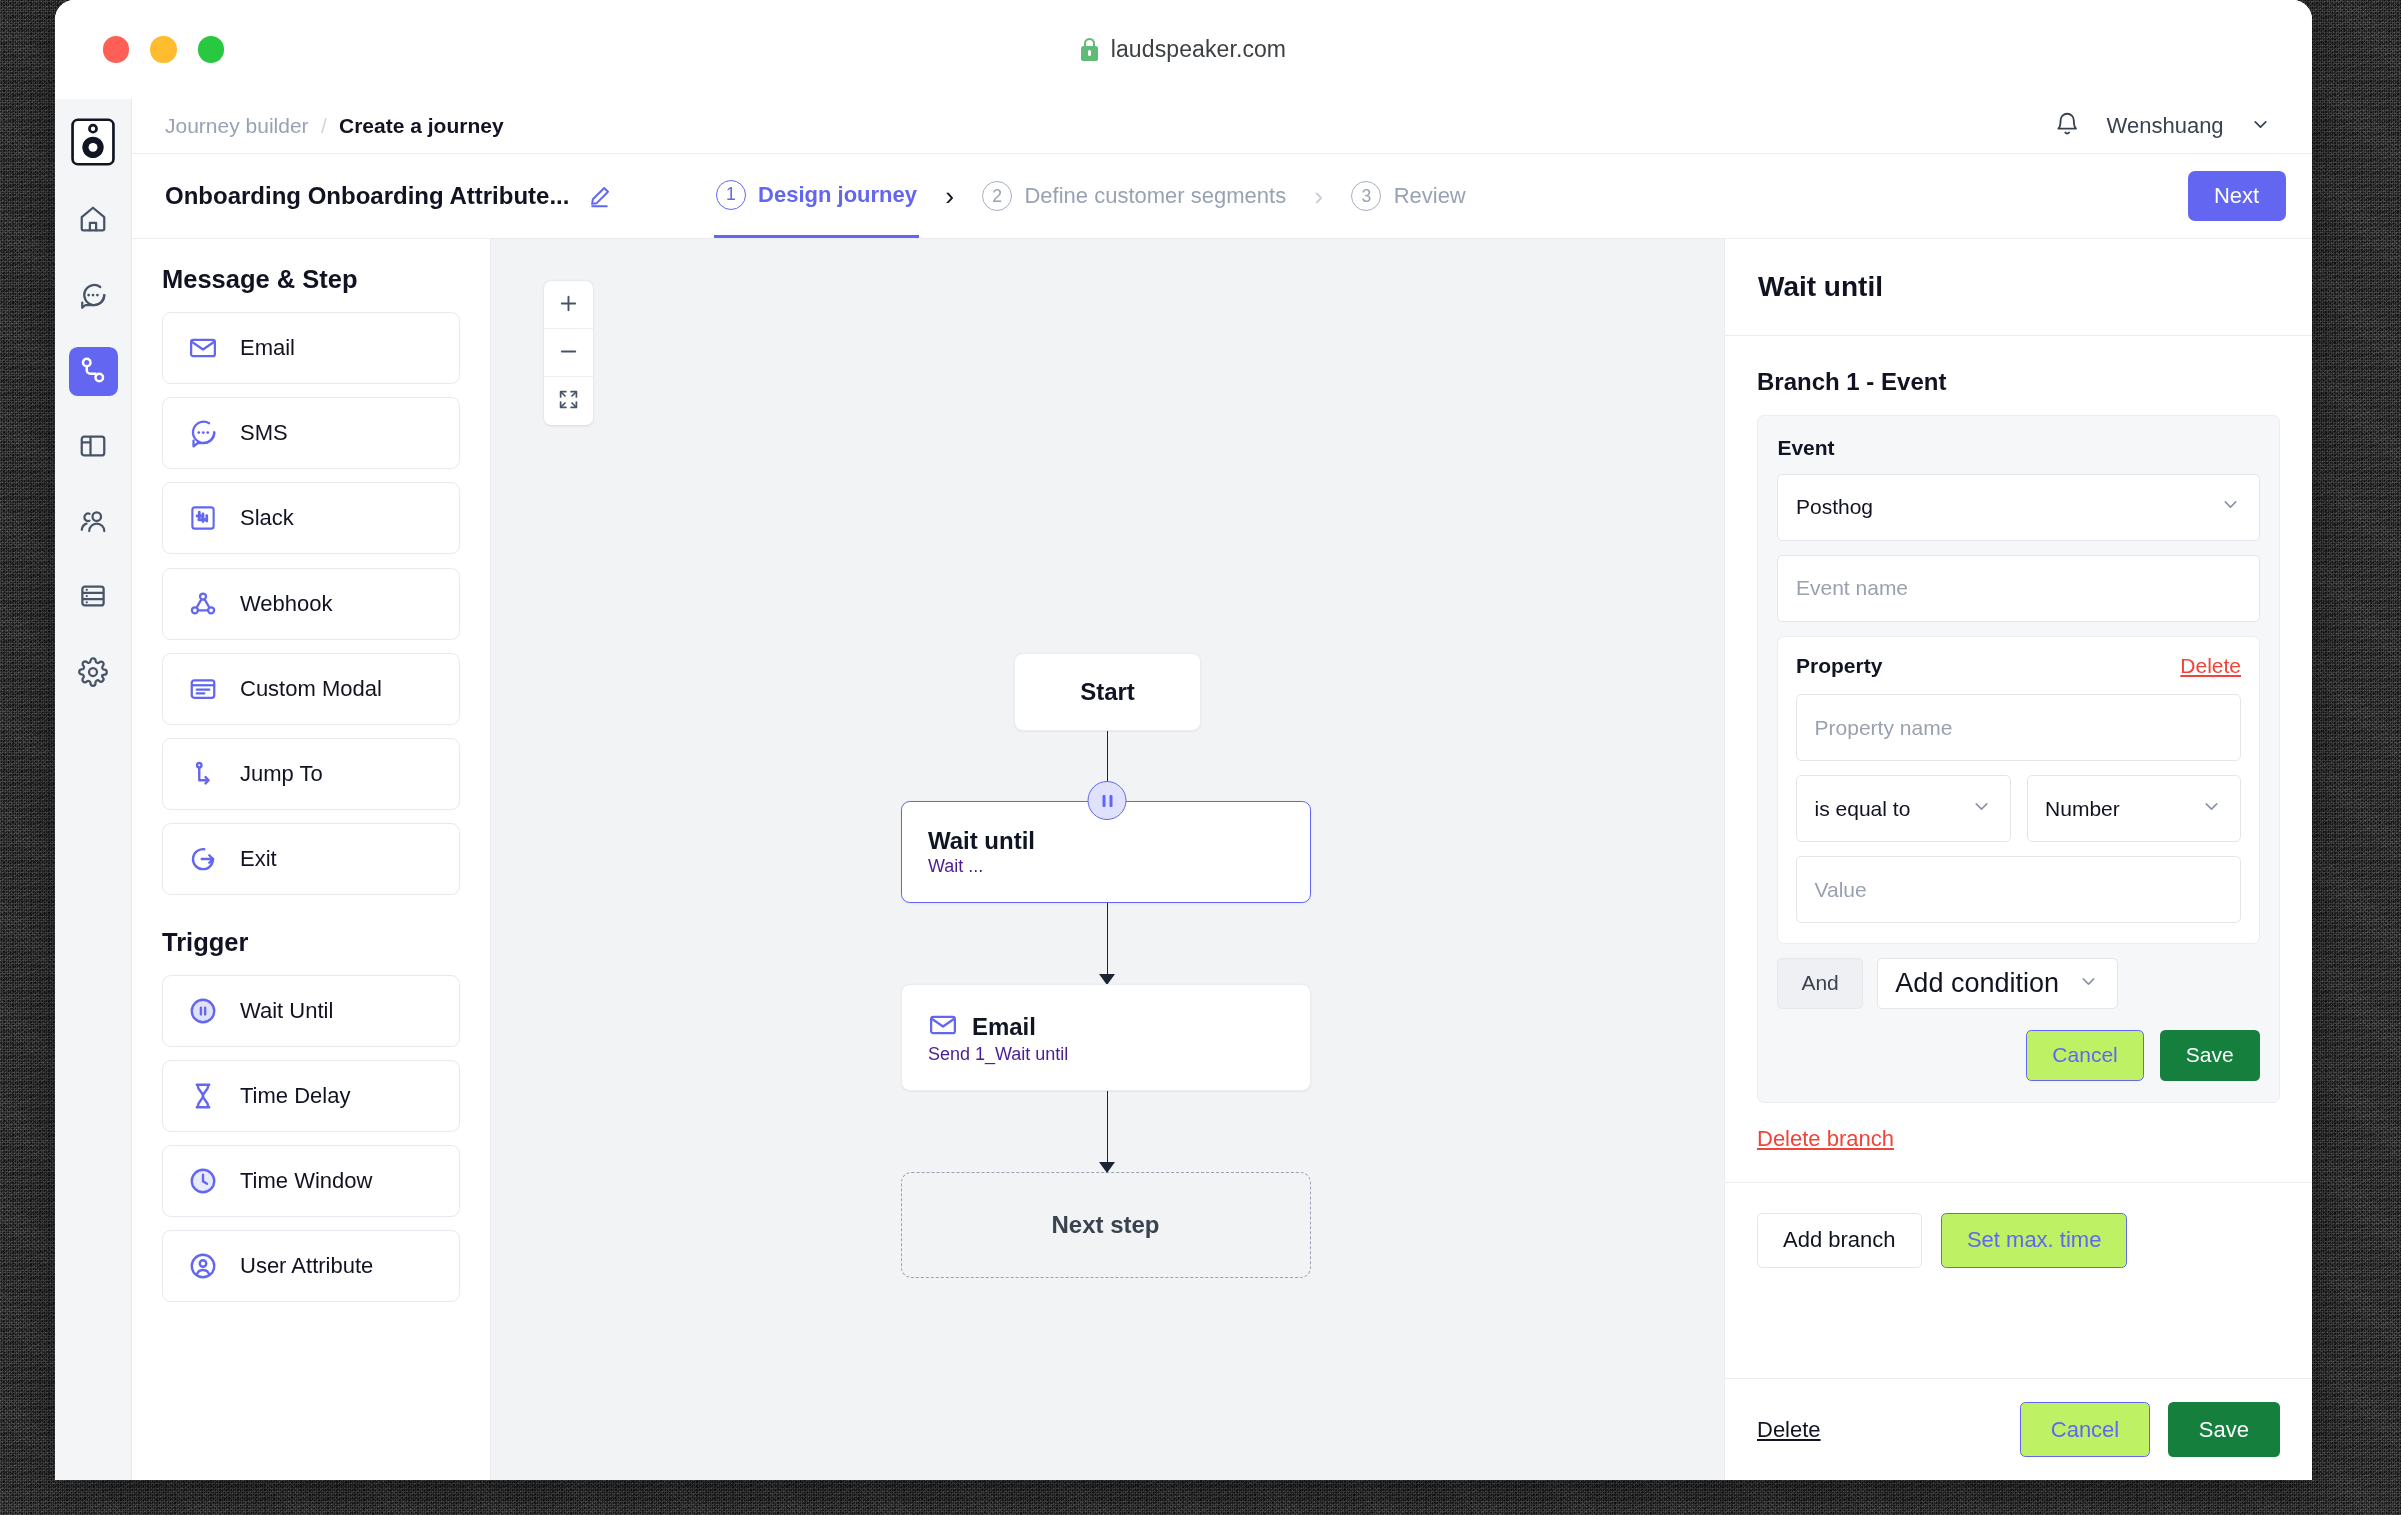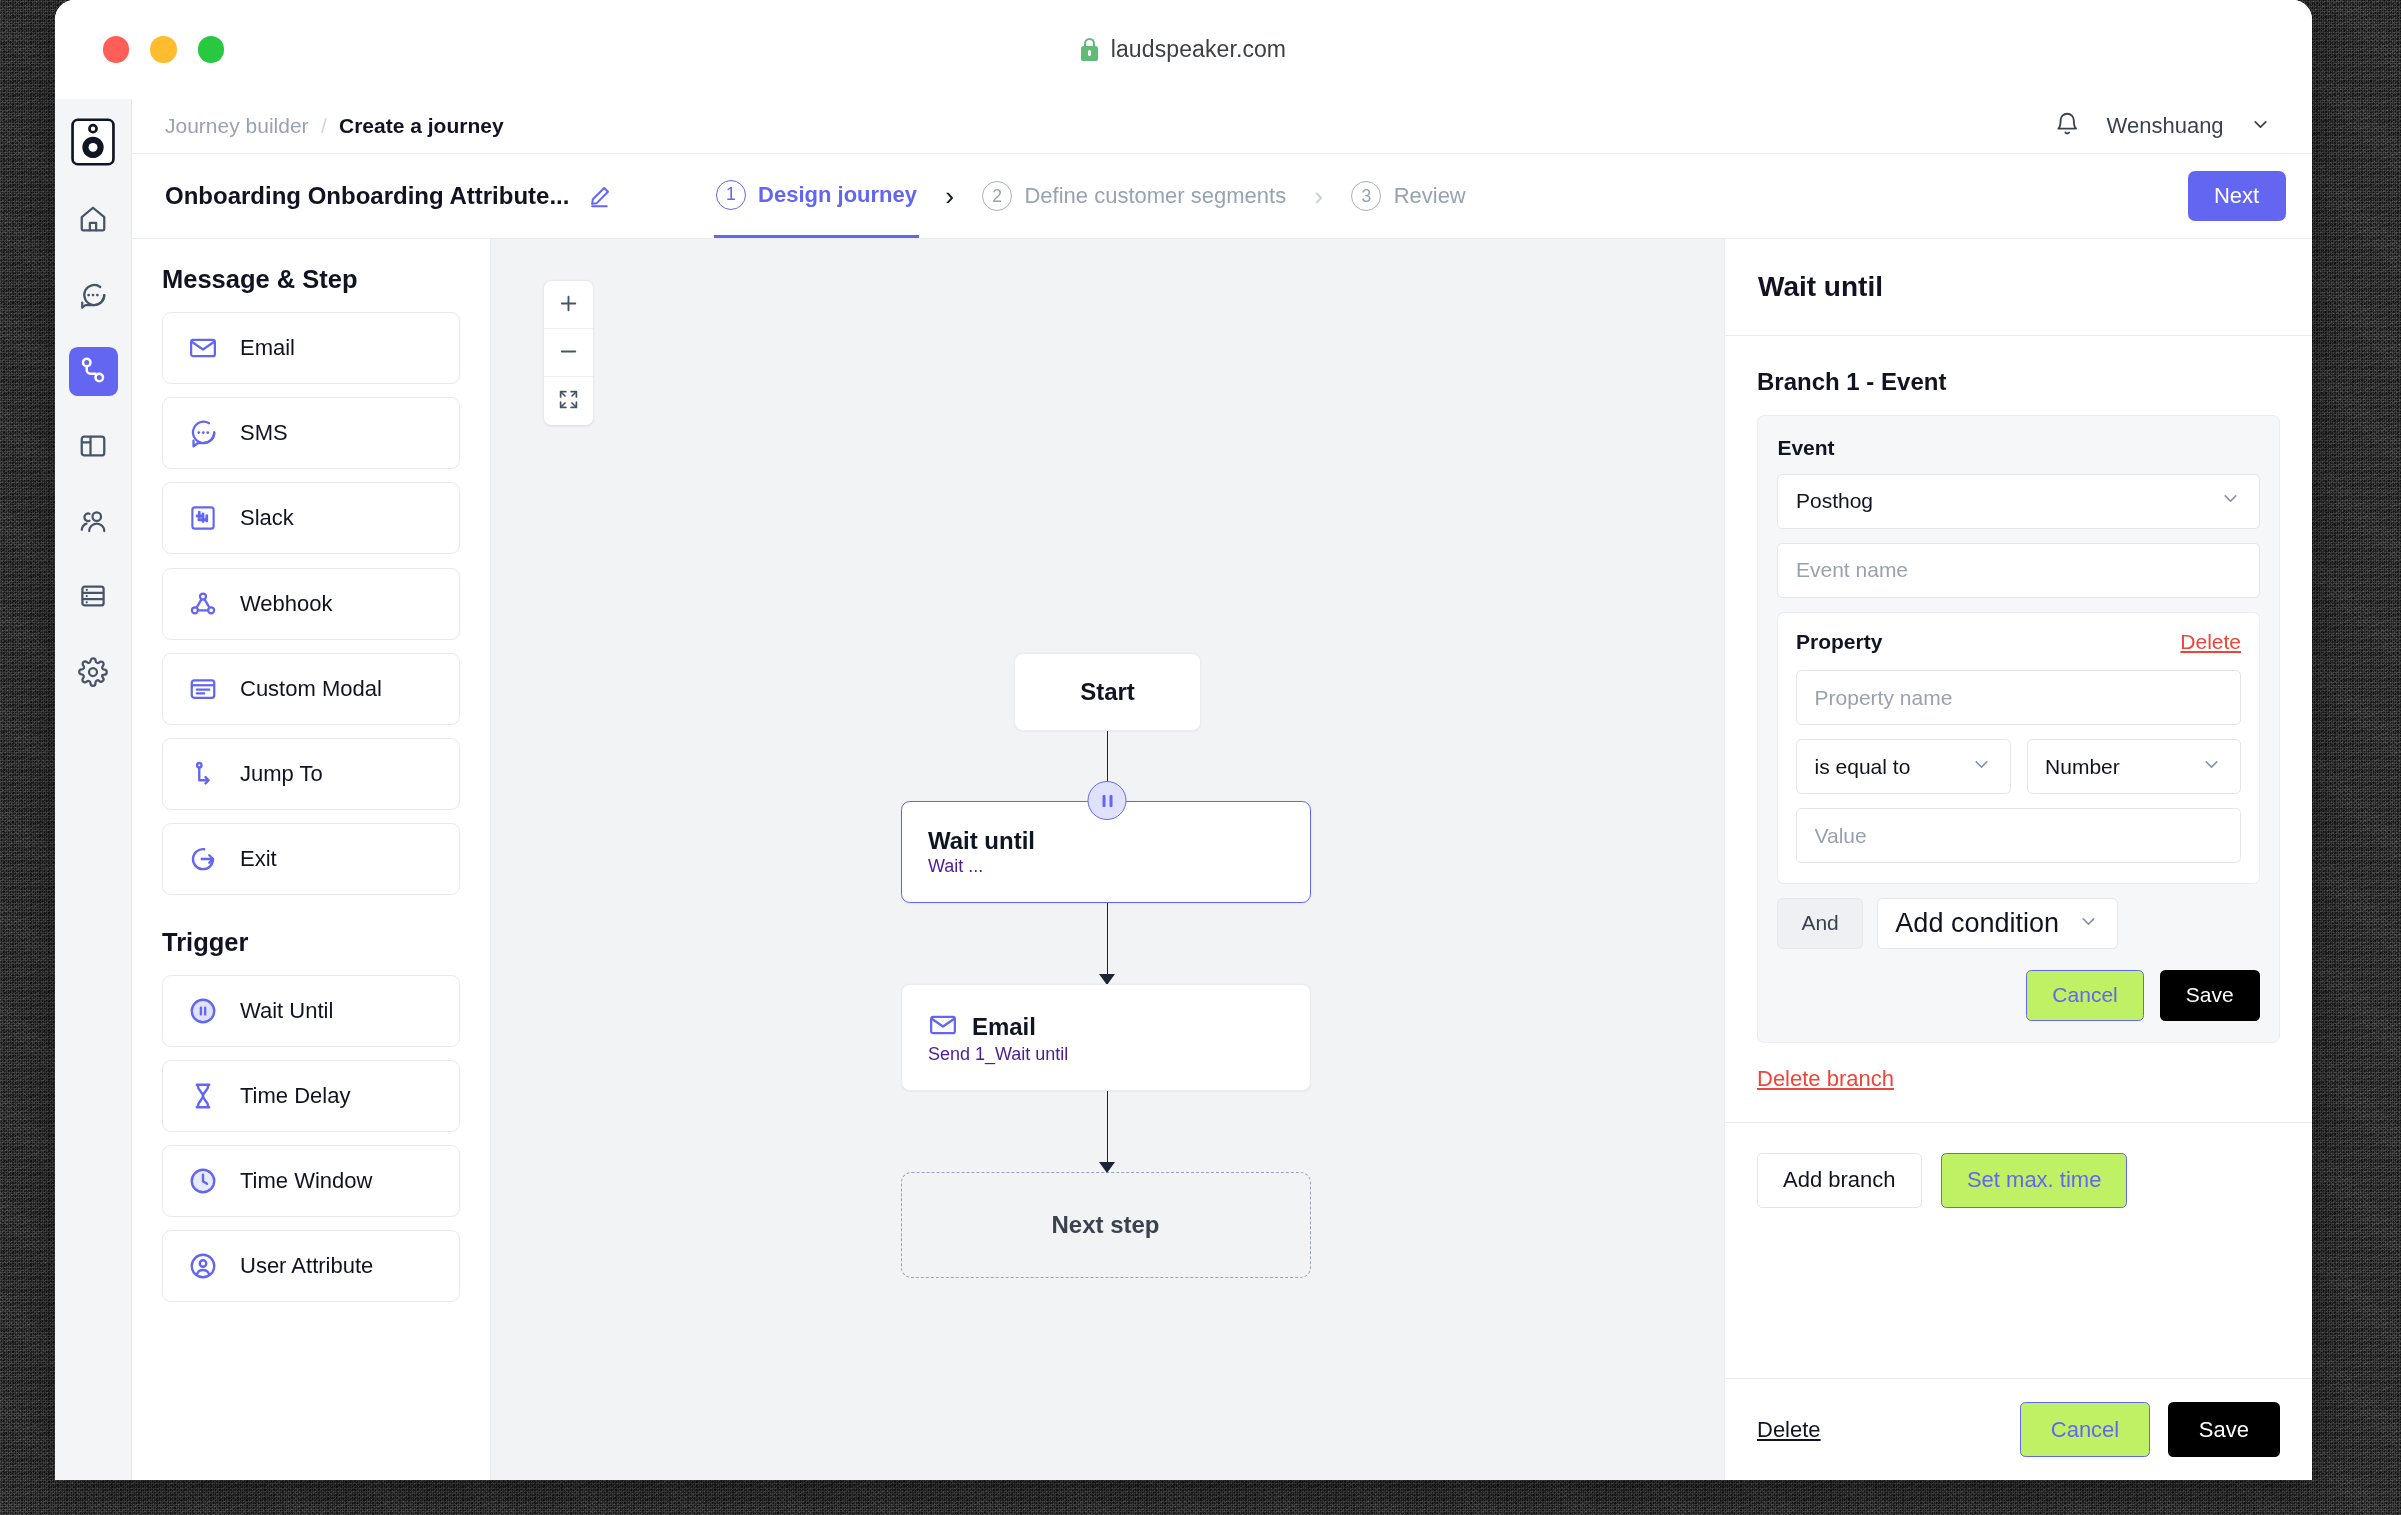--- a/index.html
+++ b/index.html
@@ -201,21 +201,21 @@
   }
   .rp-title { font-size: 28px; font-weight: 700; color: #111322; }
   .rp-body { flex: 1; padding: 32px 32px 0 32px; overflow: hidden; }
   .branch-title { font-size: 24px; font-weight: 700; color: #111322; margin-bottom: 19.4px; }
   .branch-box {
     background: #F6F7F9; border: 0.9px solid #EAECF0; border-radius: 7px;
     padding: 19.4px 19.4px 21px 19.4px;
   }
   .field-label { font-size: 21px; font-weight: 600; color: #0F1522; margin-bottom: 14px; }
   .ctrl {
-    height: 55px; background: #fff; border: 0.9px solid #E2E5EA; border-radius: 5.3px;
+    height: 67px; background: #fff; border: 0.9px solid #E2E5EA; border-radius: 5.3px;
     display: flex; align-items: center; padding: 0 17.6px; font-size: 21px;
     color: #111322; margin-bottom: 14px;
   }
   .ctrl.placeholder { color: #9AA1AE; }
   .ctrl .caret { margin-left: auto; color: #8A93A3; }
   .prop-box {
     background: #fff; border: 0.9px solid #EAECF0; border-radius: 7px;
     padding: 17.6px 17.6px 5.3px 17.6px; margin-top: 3.5px;
   }
   .prop-head { display: flex; align-items: center; margin-bottom: 16px; }
@@ -237,21 +237,21 @@
     border-radius: 5.3px; display: flex; align-items: center; gap: 19.4px;
     font-size: 27px; color: #111322; cursor: pointer;
   }
   .btn-row { display: flex; justify-content: flex-end; gap: 16px; margin-top: 21px; }
   .btn {
     height: 51px; padding: 0 25px; border-radius: 5.3px; font-size: 21px;
     display: flex; align-items: center; justify-content: center; cursor: pointer;
     border: 0.9px solid transparent;
   }
   .btn-outline { background: #bef264; color: #6366F1; border-color: #6366F1; }
-  .btn-primary { background: #000000; color: #fff; }
+  .btn-primary { background: #15803d; color: #fff; }
   .btn-ghost { background: #fff; color: #111322; border-color: #E2E5EA; }
   .delete-branch {
     display: inline-block; margin-top: 23px; font-size: 22px;
     color: #F04438; text-decoration: underline; cursor: pointer;
   }
   .rp-divider { height: 0.9px; background: #EAECF0; margin: 30px -32px 0 -32px; }
   .rp-actions { display: flex; gap: 19.4px; padding-top: 30px; }
   .rp-actions .btn { height: 55px; font-size: 22px; }
   .rp-footer {
     border-top: 0.9px solid #EAECF0; padding: 23px 32px;

